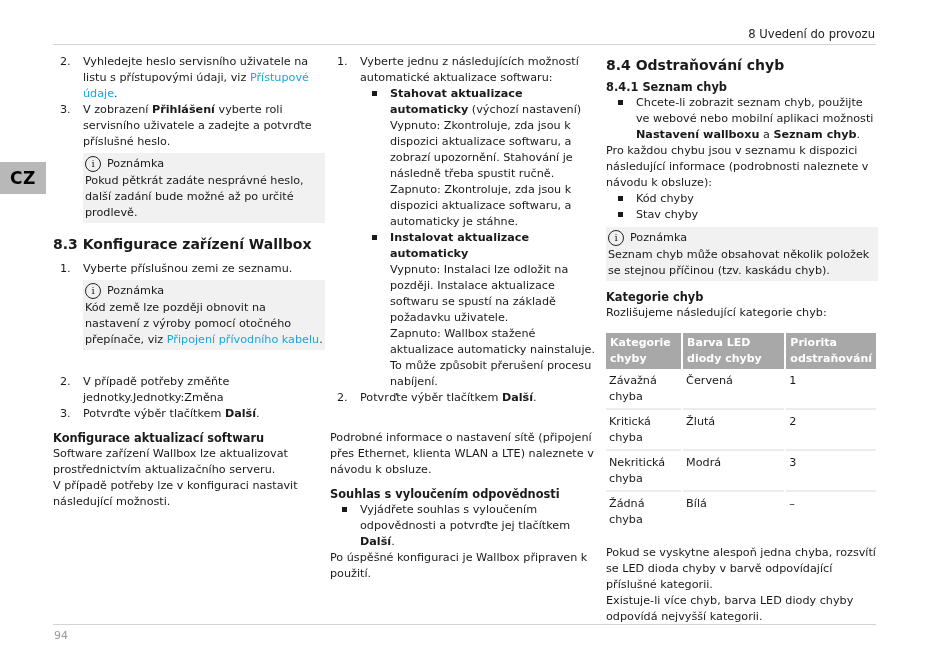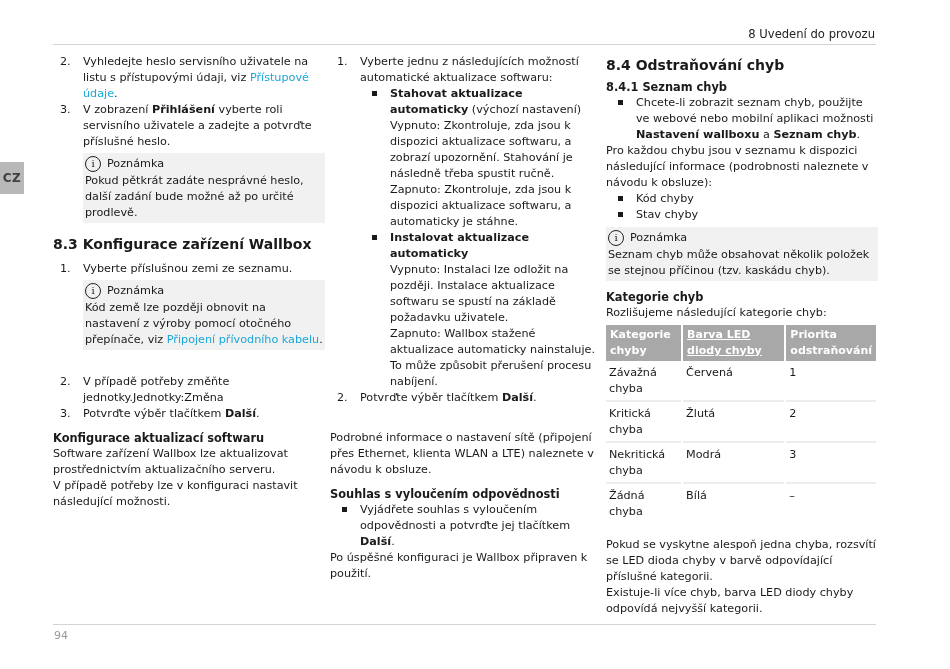--- a/index.html
+++ b/index.html
@@ -3,21 +3,21 @@
 <meta charset="utf-8">
 <style>
   * { box-sizing: border-box; margin: 0; padding: 0; }
   html, body { width: 950px; height: 669px; background: #ffffff; overflow: hidden; }
   body { position: relative; font-family: "DejaVu Sans", sans-serif; font-size: 11.2px; color: #1a1a1a; line-height: 16px; }
   .header-title { position: absolute; right: 75px; top: 26px; font-size: 11.6px; color: #222; }
   .hr { position: absolute; left: 53px; width: 823px; height: 1px; background: #d4d4d4; }
   .hr.top { top: 44px; }
   .hr.bottom { top: 624px; }
   .page-num { position: absolute; left: 54px; top: 628px; font-size: 11px; color: #999; }
-  .cz-tab { position: absolute; left: 0; top: 162px; width: 24px; height: 32px; background: #b8b8b8; color: #404040; font-size: 12px; font-weight: bold; display: flex; align-items: center; justify-content: center; letter-spacing: 0.5px; }
+  .cz-tab { position: absolute; left: 0; top: 162px; width: 46px; height: 32px; background: #b8b8b8; color: #000000; font-size: 17px; font-weight: bold; display: flex; align-items: center; justify-content: center; letter-spacing: 0.5px; }
   .col { position: absolute; top: 54px; }
   .col1 { left: 53px; width: 272px; }
   .col2 { left: 330px; width: 268px; }
   .col3 { left: 606px; width: 272px; }
   .ol-item { position: relative; padding-left: 30px; }
   .ol-item .num { position: absolute; left: 7px; top: 0; }
   .note { background: #f1f1f1; padding: 2px 2px 2px 2px; margin: 3px 0 4px 0; }
   .note-head { display: flex; align-items: center; gap: 6px; height: 18px; }
   .info-icon { width: 16px; height: 16px; border: 1.2px solid #222; border-radius: 50%; display: inline-flex; align-items: center; justify-content: center; font-size: 10px; font-family: "DejaVu Serif", serif; line-height: 1; }
   .link { color: #1aa7d8; }
@@ -133,25 +133,25 @@
   </div>
   <div class="note" style="margin-top:4px;">
     <div class="note-head">
       <span class="info-icon">i</span>
       <span>Poznámka</span>
     </div>
     <p>Seznam chyb může obsahovat několik položek se stejnou příčinou (tzv. kaskádu chyb).</p>
   </div>
   <h3 style="margin-top:8px;">Kategorie chyb</h3>
   <p>Rozlišujeme následující kategorie chyb:</p>
-  <table style="margin-top:4px;">
+  <table style="margin-top:12px;">
     <thead>
       <tr>
         <th style="width:76px;">Kategorie chyby</th>
-        <th style="width:108px;text-decoration:underline;">Barva LED diody chyby</th>
+        <th style="width:108px;">Barva LED diody chyby</th>
         <th>Priorita odstraňování</th>
       </tr>
     </thead>
     <tbody>
       <tr>
         <td>Závažná chyba</td>
           <td>Červená</td>
           <td>1</td>
       </tr>
       <tr>

